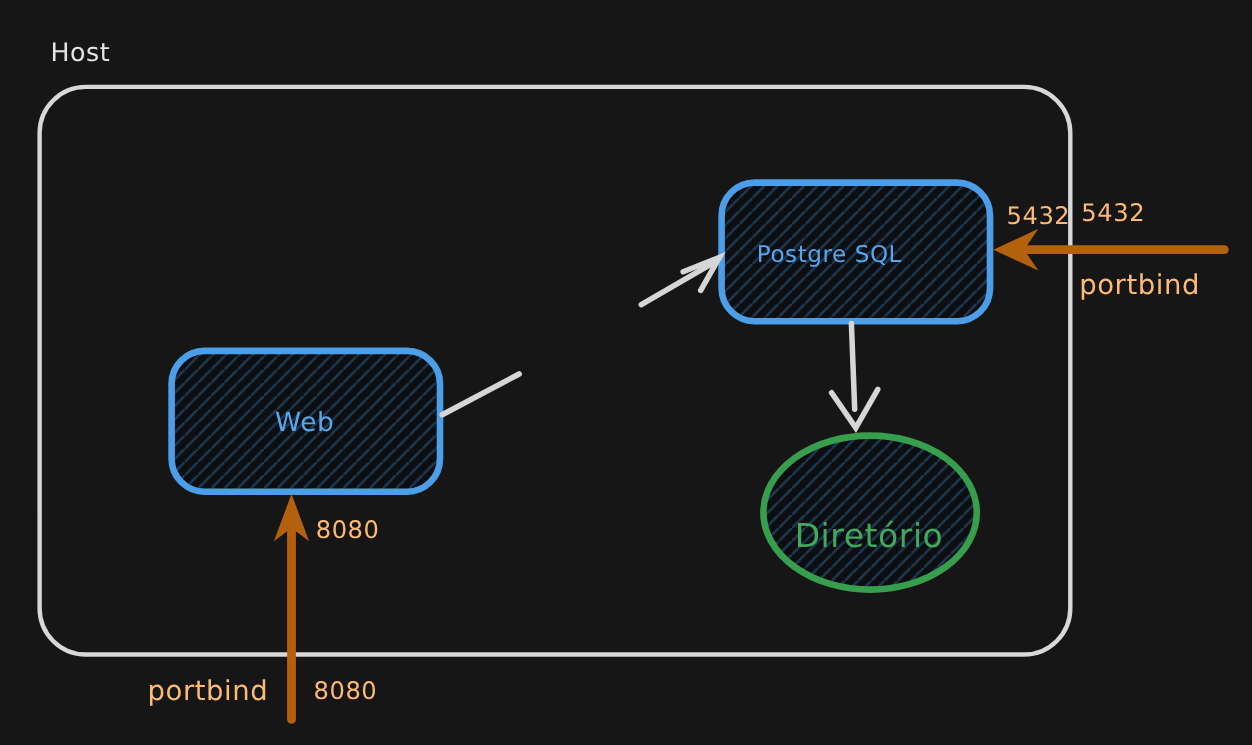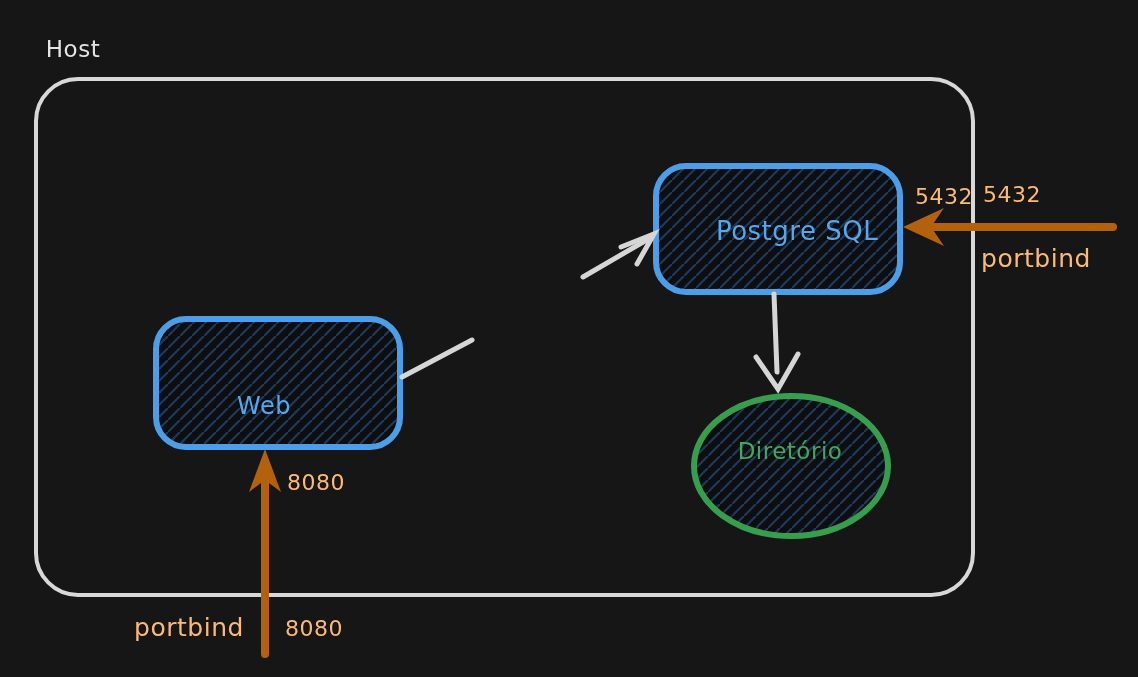--- a/index.html
+++ b/index.html
@@ -30,23 +30,23 @@
     letter-spacing: 0.5px;
     line-height: 1.25;
     user-select: none;
   }
   .lbl.white  { color: #e4e4e4; }
   .lbl.blue   { color: #55a7f0; }
   .lbl.green  { color: #41a85c; }
   .lbl.orange { color: #fdba74; }
 
   .host-label        { left: 73px;  top: 49px;  font-size: 23px; }
-  .web-label         { left: 264px; top: 384px; font-size: 24px; margin-top: 22px; }
-  .postgres-label    { left: 797px; top: 231px; font-size: 26px; }
-  .directory-label   { left: 790px; top: 451px; font-size: 23px; }
+  .web-label         { left: 277px; top: 384px; font-size: 24px; }
+  .postgres-label    { left: 754px; top: 231px; font-size: 21px; }
+  .directory-label   { left: 790px; top: 488px; font-size: 30px; }
   .bridge-label      { left: 528px; top: 306px; font-size: 24px; }
   .port5432-inner    { left: 944px;  top: 197px; font-size: 22px; }
   .port5432-outer    { left: 1012px; top: 195px; font-size: 22px; }
   .portbind-right    { left: 1036px; top: 259px; font-size: 25px; }
   .port8080-upper    { left: 316px; top: 483px; font-size: 22px; }
   .portbind-bottom   { left: 189px; top: 628px; font-size: 25px; }
   .port8080-lower    { left: 314px; top: 629px; font-size: 22px; }
 </style>
 </head>
 <body>

